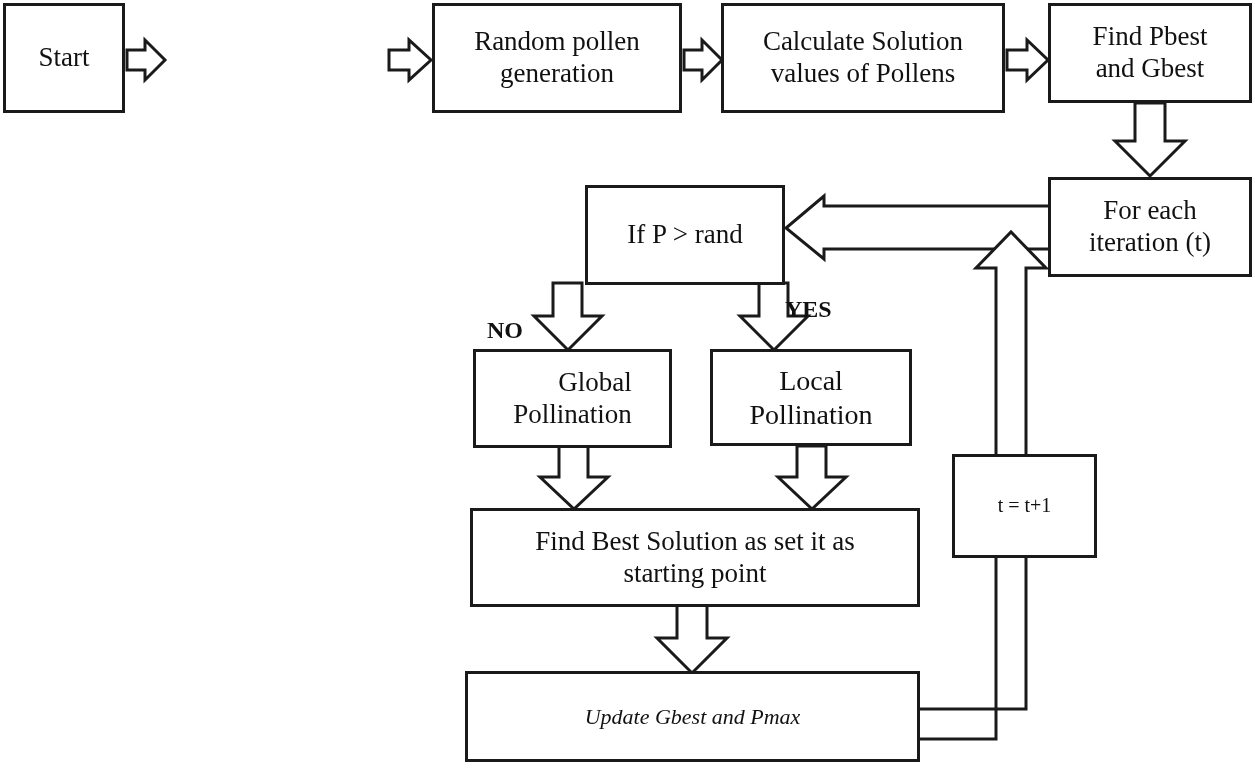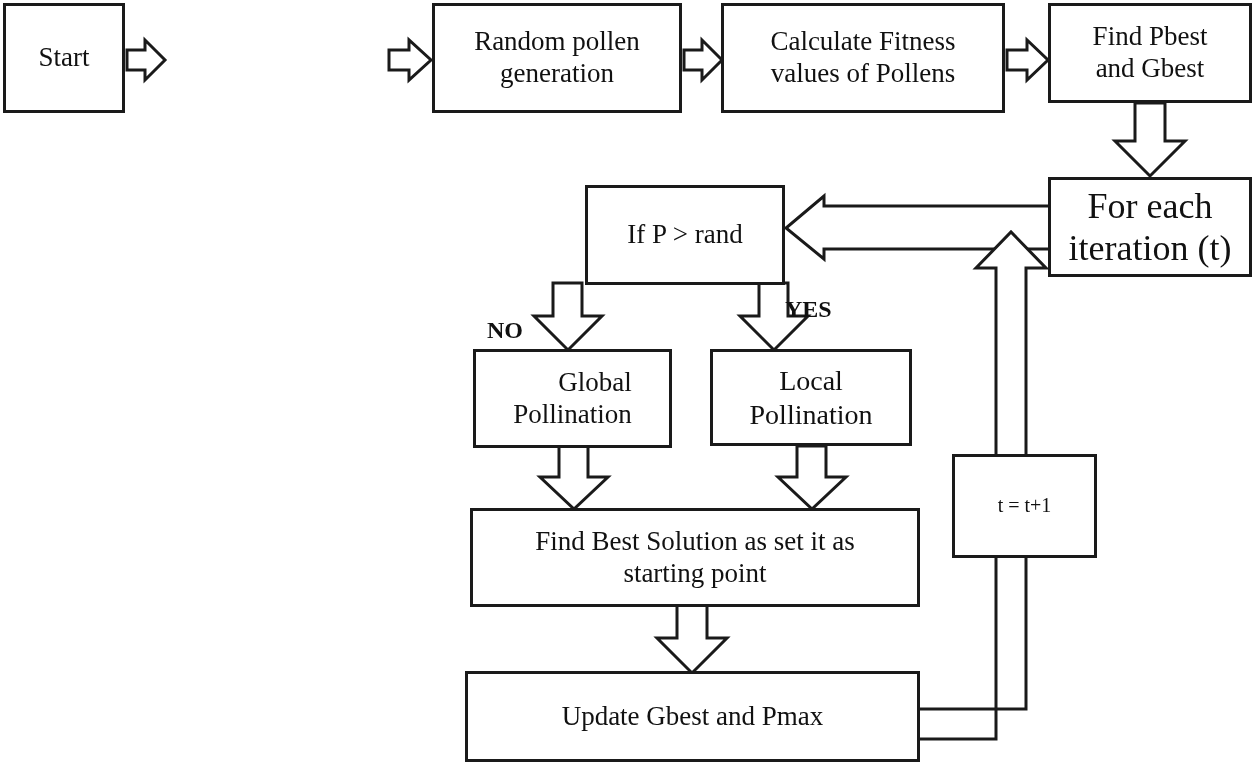--- a/index.html
+++ b/index.html
@@ -116,30 +116,30 @@
     <span class="node-label">Start</span>
   </div>
 
 
   <div class="node" style="left:432px; top:3px; width:250px; height:110px; font-size:27px;">
     <span class="node-label">Random pollen
 generation</span>
   </div>
 
   <div class="node" style="left:721px; top:3px; width:284px; height:110px; font-size:27px;">
-    <span class="node-label">Calculate Fitness
+    <span class="node-label">Calculate Solution
 values of Pollens</span>
   </div>
 
   <div class="node" style="left:1048px; top:3px; width:204px; height:100px; font-size:27px;">
     <span class="node-label">Find Pbest
 and Gbest</span>
   </div>
 
-  <div class="node" style="left:1048px; top:177px; width:204px; height:100px; font-size:36px;">
+  <div class="node" style="left:1048px; top:177px; width:204px; height:100px; font-size:27px;">
     <span class="node-label">For each
 iteration (t)</span>
   </div>
 
   <div class="node" style="left:585px; top:185px; width:200px; height:100px; font-size:27px;">
     <span class="node-label">If P &gt; rand</span>
   </div>
 
   <div class="node" style="left:473px; top:349px; width:199px; height:99px; font-size:27px;text-align:right;">
     <span class="node-label">Global
@@ -153,21 +153,21 @@
 
   <div class="node" style="left:952px; top:454px; width:145px; height:104px; font-size:20px;">
     <span class="node-label">t = t+1</span>
   </div>
 
   <div class="node" style="left:470px; top:508px; width:450px; height:99px; font-size:27px;">
     <span class="node-label">Find Best Solution as set it as
 starting point</span>
   </div>
 
-  <div class="node" style="left:465px; top:671px; width:455px; height:91px; font-size:27px;">
+  <div class="node" style="left:465px; top:671px; width:455px; height:91px; font-size:22px;font-style:italic;">
     <span class="node-label">Update Gbest and Pmax</span>
   </div>
 
   <div class="branch-label" style="left:487px; top:296px; font-size:24px;margin-top:21px;">NO</div>
 
   <div class="branch-label" style="left:785px; top:296px; font-size:24px;">YES</div>
 
 </div>
 
 </body></html>

